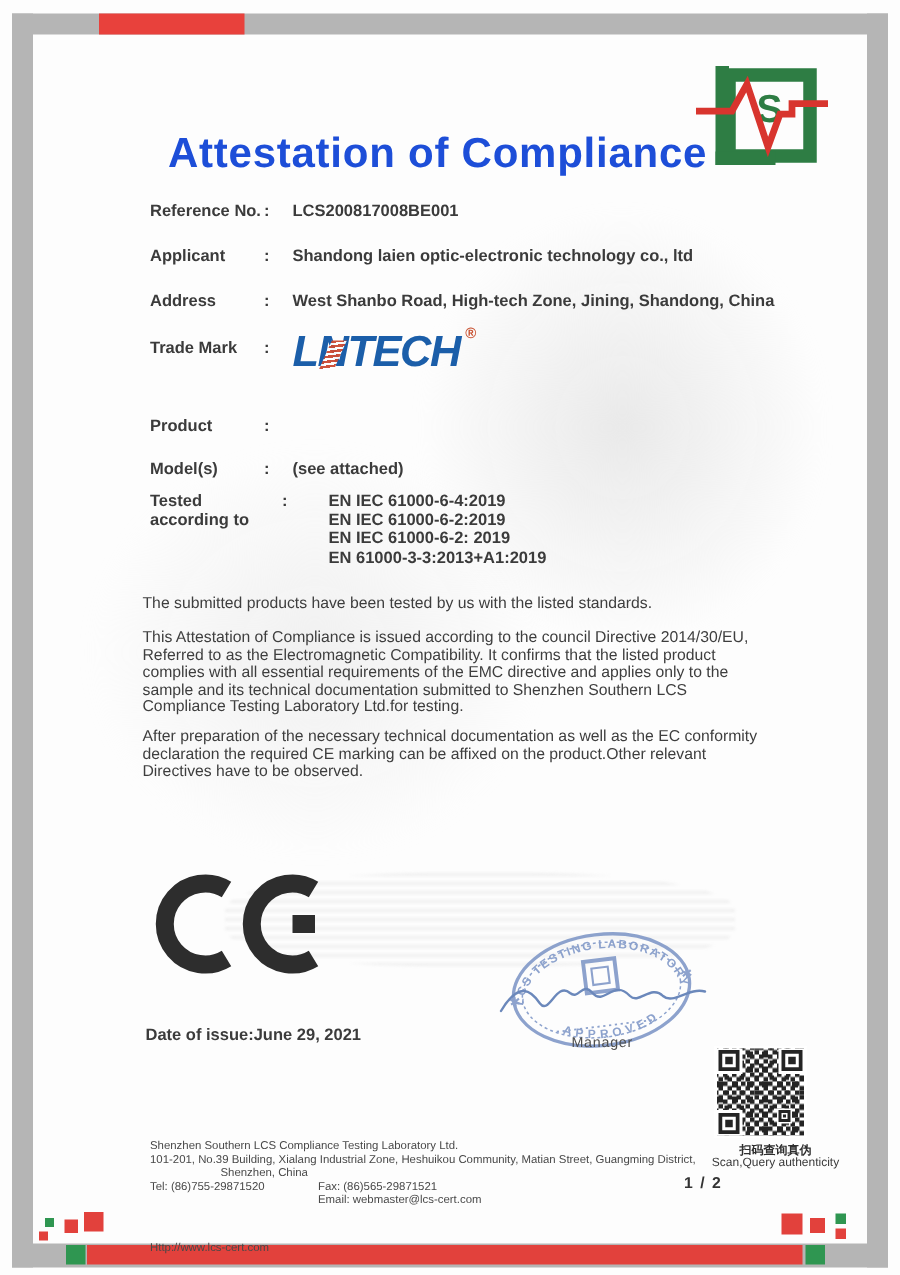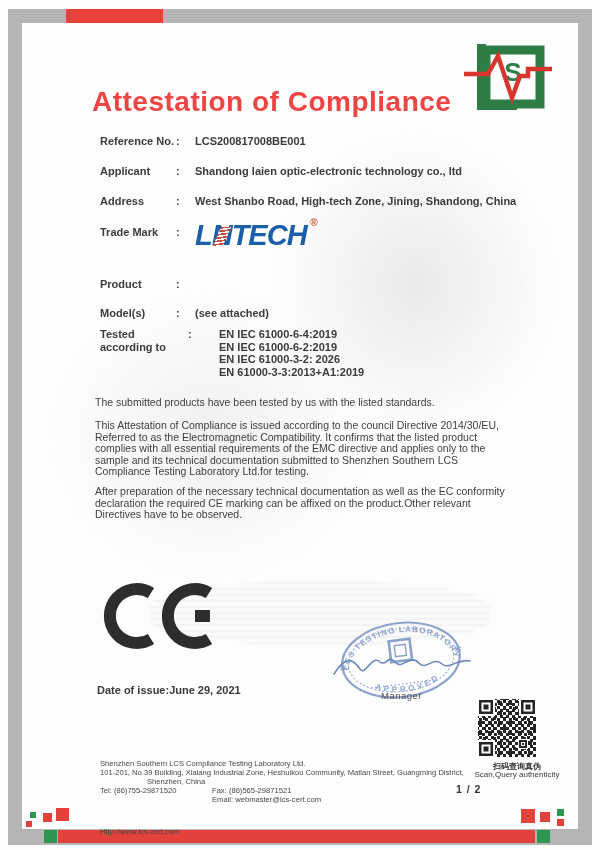--- a/index.html
+++ b/index.html
@@ -18,21 +18,21 @@
   .sq{position:absolute;}
   .sq.red{background:#e2413c;} .sq.green{background:#2f9651;}
 
   
   .wm{position:absolute;border-radius:50%;pointer-events:none;}
   .wm1{left:280px;top:140px;width:270px;height:290px;background:radial-gradient(closest-side,#e9e9e9,rgba(233,233,233,0));filter:blur(5px);}
   .wm2{left:60px;top:300px;width:300px;height:270px;background:radial-gradient(closest-side,#f0f0f0,rgba(240,240,240,0));filter:blur(6px);}
   .wm3{left:150px;top:582px;width:340px;height:62px;border-radius:40%;opacity:.55;
        background:repeating-linear-gradient(180deg,#e3e3e3 0 2px,rgba(255,255,255,0) 2px 6px);filter:blur(1px);}
 
-  .title{left:92px;top:86px;font-size:28px;font-weight:bold;color:#ef4444;letter-spacing:.5px;}
+  .title{left:112px;top:86px;font-size:28px;font-weight:bold;color:#1d4ed8;letter-spacing:.5px;}
 
   .row{position:absolute;left:100px;display:flex;align-items:flex-start;}
   .lbl{width:76px;font-size:11px;font-weight:bold;color:#3b3b3b;line-height:12.5px;}
   .colon{width:19px;font-size:11px;font-weight:bold;color:#3b3b3b;}
   .val{font-size:11px;font-weight:bold;color:#3b3b3b;line-height:12.5px;}
 
   .std-line{white-space:nowrap;}
 
   .para{position:absolute;left:95px;width:416px;font-size:10.5px;line-height:11.6px;color:#3e3e3e;}
 
@@ -122,21 +122,21 @@
     <div class="lbl">Model(s)</div>
     <div class="colon">:</div>
     <div class="val">(see attached)</div>
   </div>
   <div class="row" style="top:328px;gap:12px;">
     <div class="lbl">Tested according to</div>
     <div class="colon">:</div>
     <div class="val">
       <div class="std-line">EN IEC 61000-6-4:2019</div>
       <div class="std-line">EN IEC 61000-6-2:2019</div>
-      <div class="std-line">EN IEC 61000-3-2: 2026</div>
+      <div class="std-line">EN IEC 61000-6-2: 2019</div>
       <div class="std-line">EN 61000-3-3:2013+A1:2019</div>
     </div>
   </div>
 
   <div class="para" style="top:397px;">The submitted products have been tested by us with the listed standards.</div>
   <div class="para" style="top:420px;">This Attestation of Compliance is issued according to the council Directive 2014/30/EU, Referred to as the Electromagnetic Compatibility. It confirms that the listed product complies with all essential requirements of the EMC directive and applies only to the sample and its technical documentation submitted to Shenzhen Southern LCS Compliance Testing Laboratory Ltd.for testing.</div>
   <div class="para" style="top:486px;">After preparation of the necessary technical documentation as well as the EC conformity declaration the required CE marking can be affixed on the product.Other relevant Directives have to be observed.</div>
 
   <svg class="abs" style="left:96px;top:580px;" width="120" height="72" viewBox="0 0 120 72">
     <path d="M 55 13 A 27 27 0 1 0 55 59" fill="none" stroke="#2d2d2d" stroke-width="12"></path>

